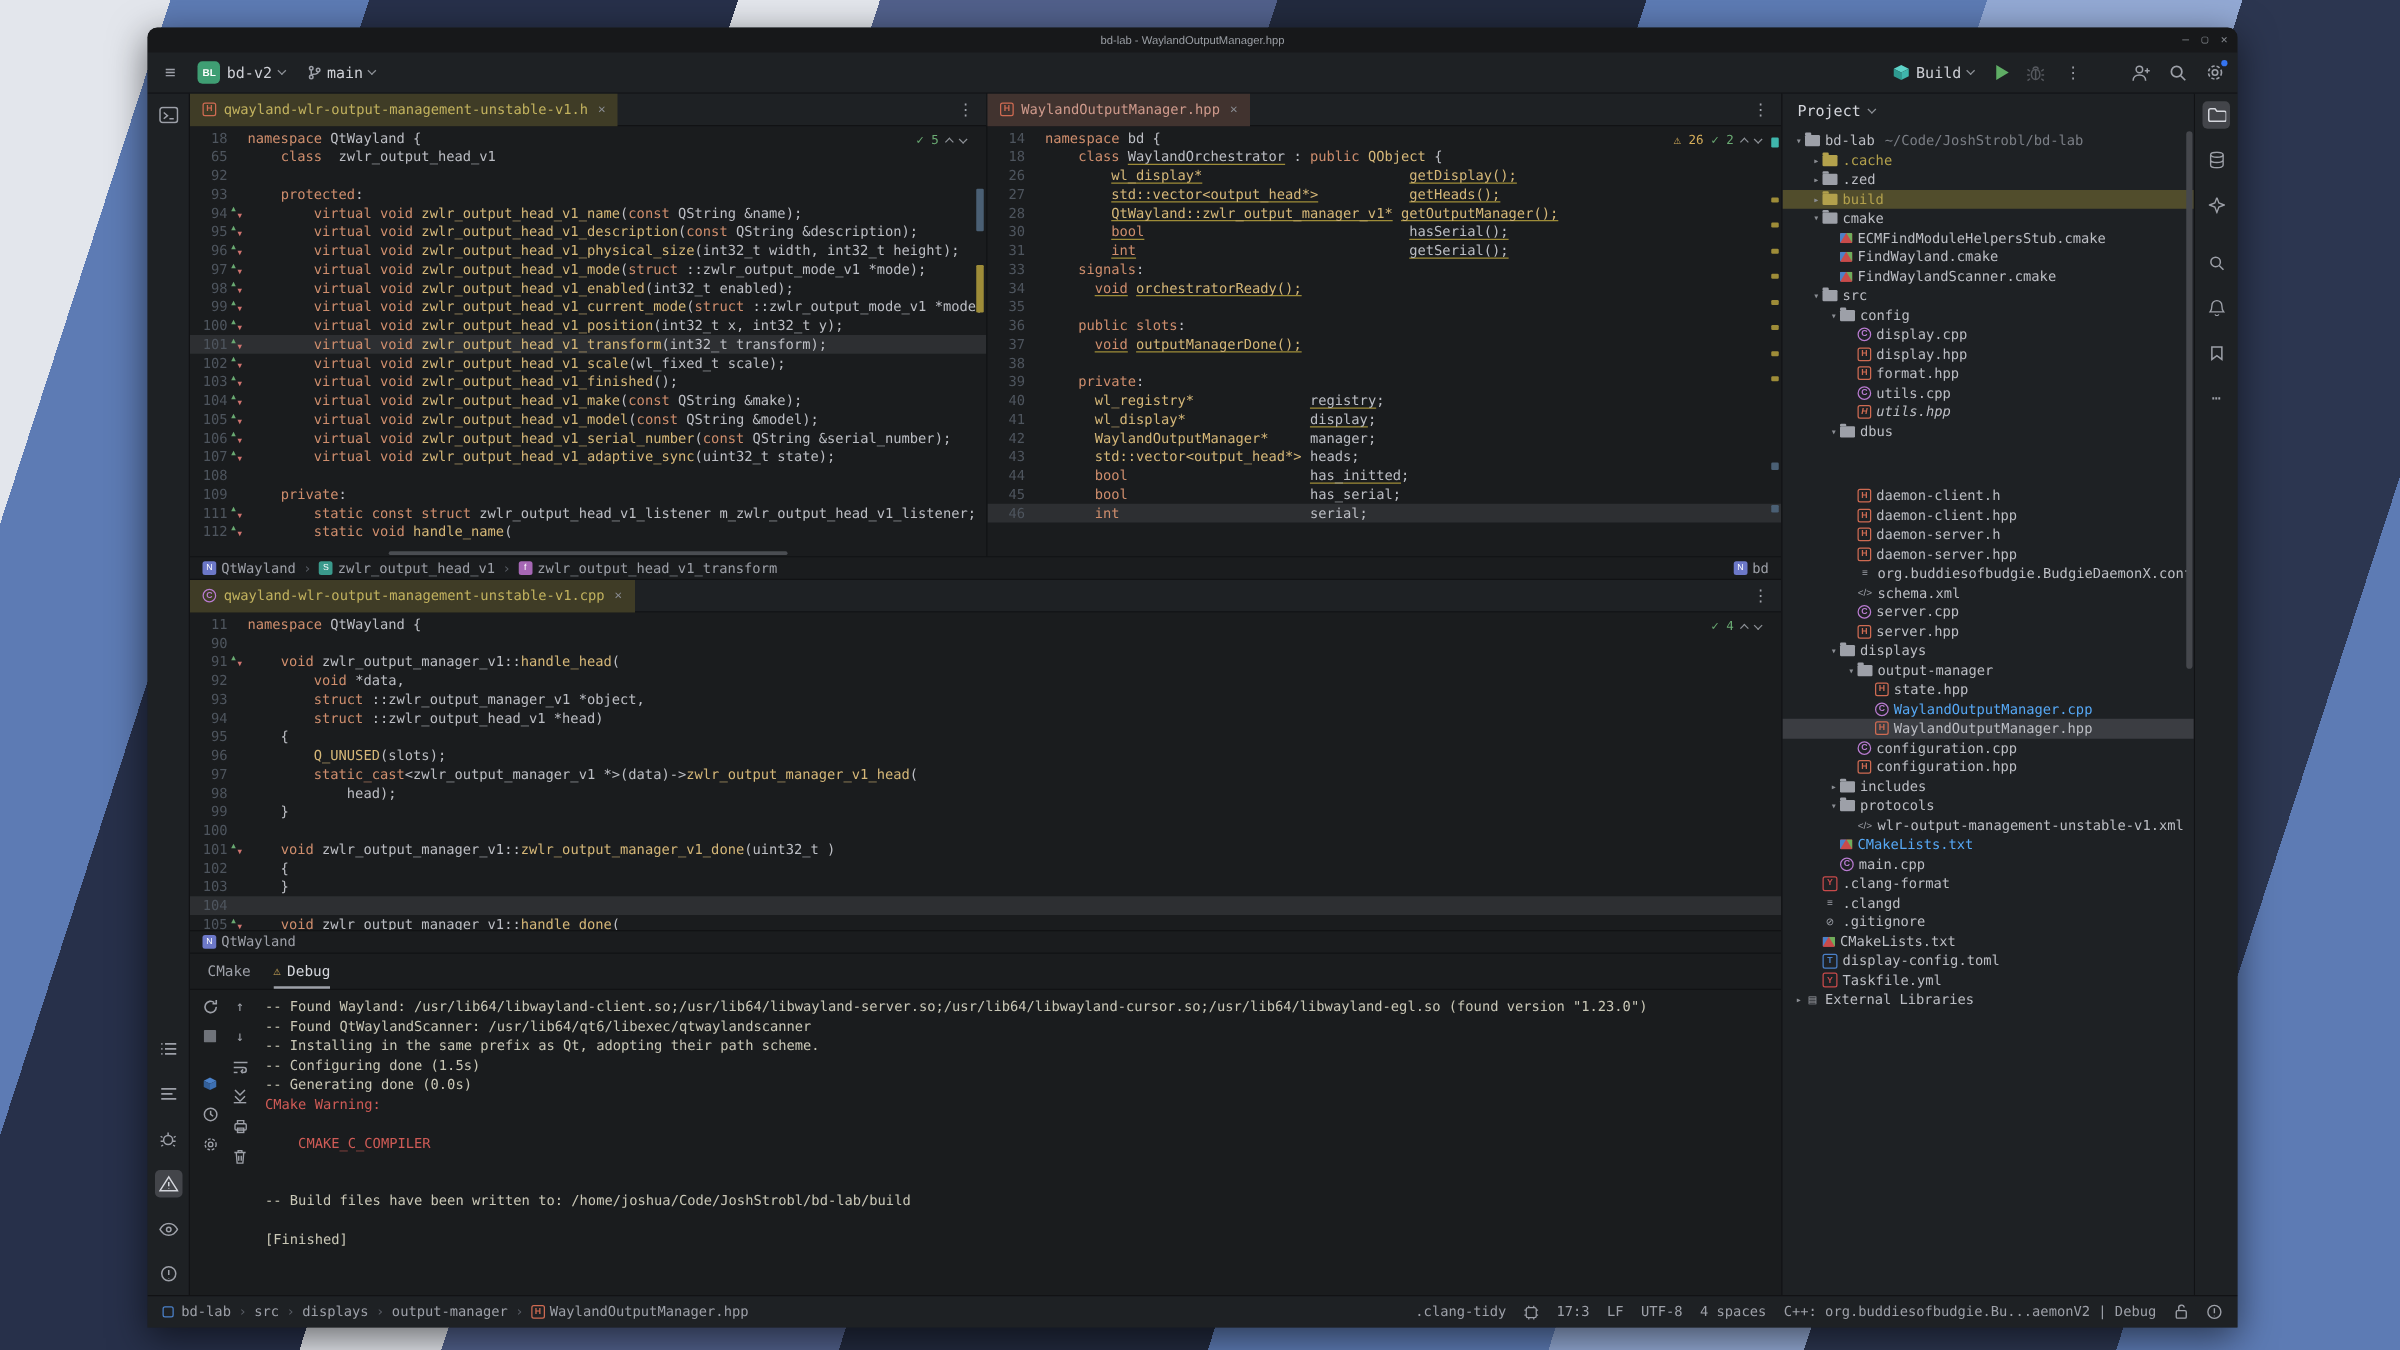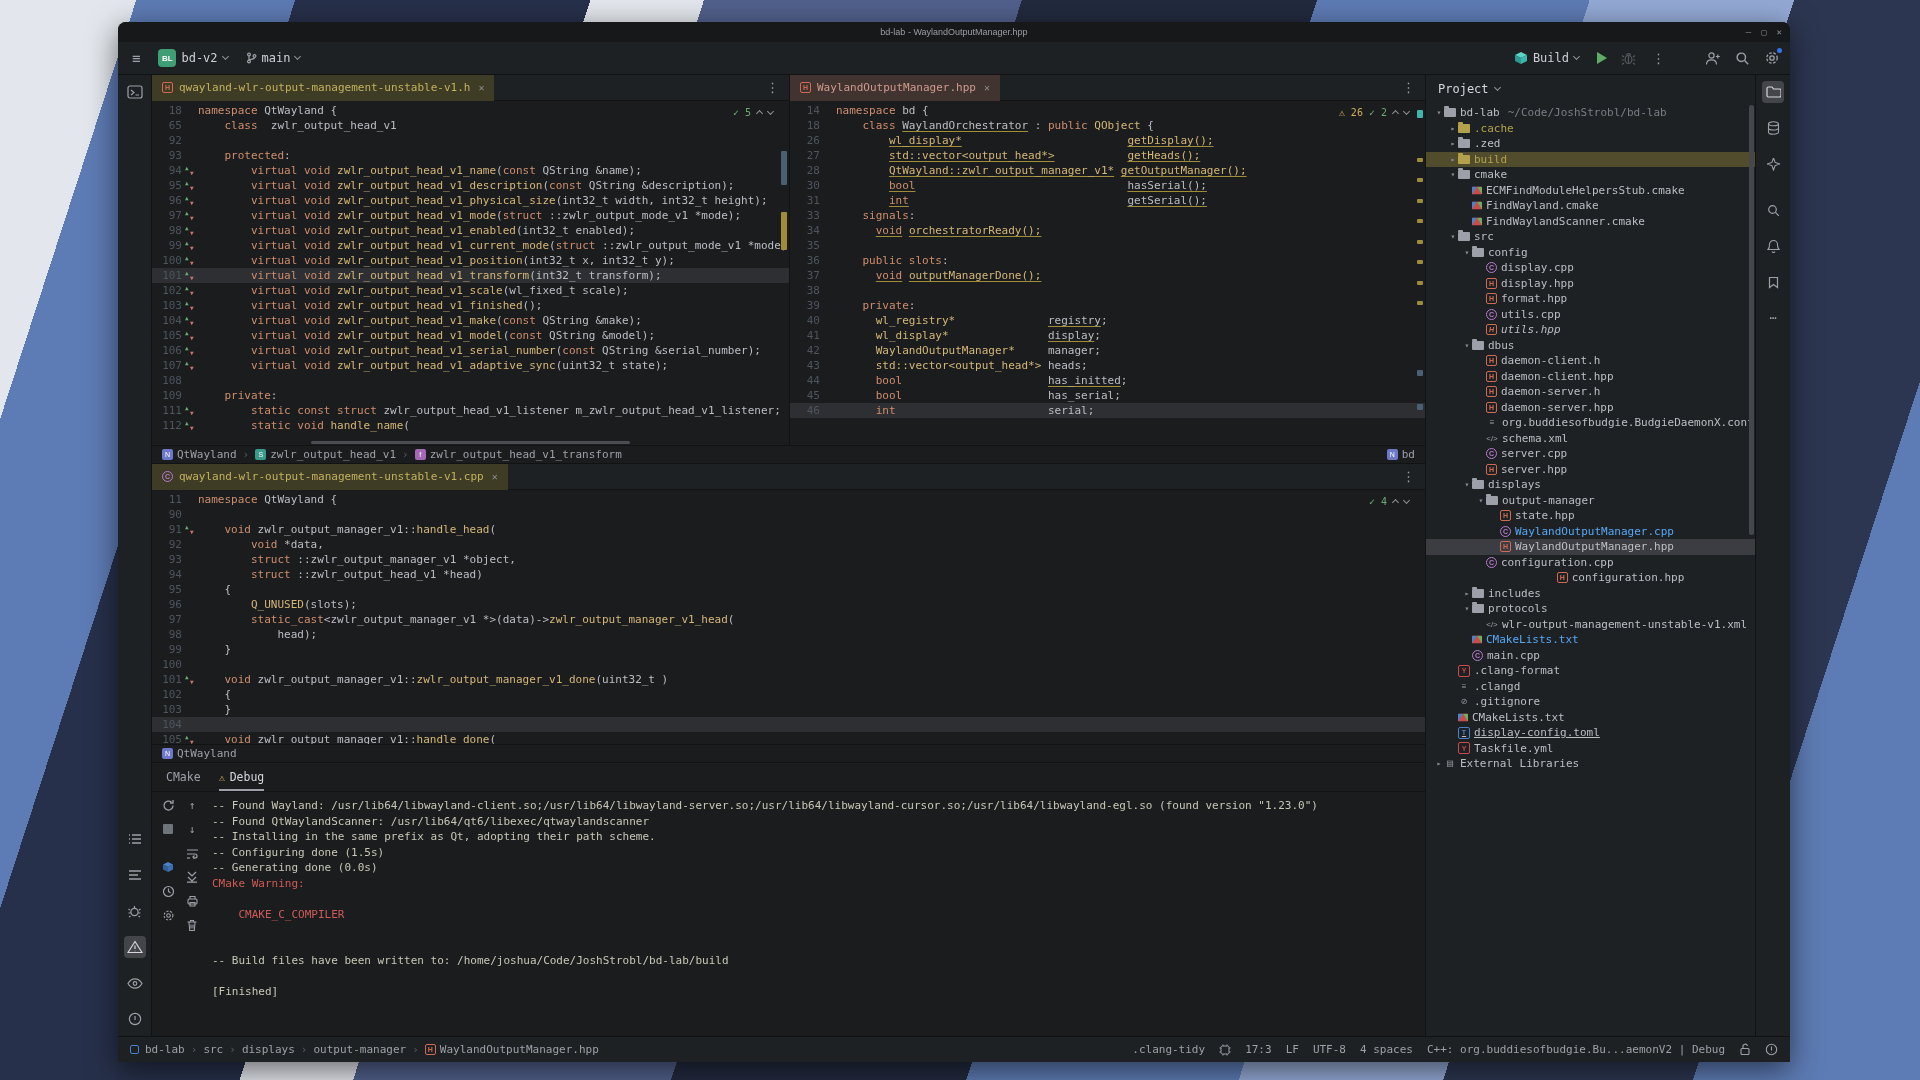--- a/index.html
+++ b/index.html
@@ -620,21 +620,21 @@
             <div class="trow" style="padding-left: 50px; font-style: italic;">
               <span class="arr"></span>
               <span class="ficon hpp">H</span>
               <span class="lbl">utils.hpp</span>
             </div>
             <div class="trow" style="padding-left: 36px;">
               <span class="arr">▾</span>
               <span class="fold"></span>
               <span class="lbl">dbus</span>
             </div>
-            <div class="trow" style="padding-left: 50px;">
+            <div class="trow" style="padding-left: 50px; margin-top: 36px;">
               <span class="arr"></span>
               <span class="ficon hpp">H</span>
               <span class="lbl">daemon-client.h</span>
             </div>
             <div class="trow" style="padding-left: 50px;">
               <span class="arr"></span>
               <span class="ficon hpp">H</span>
               <span class="lbl">daemon-client.hpp</span>
             </div>
             <div class="trow" style="padding-left: 50px;">
@@ -690,21 +690,21 @@
             <div class="trow row-sel" style="padding-left: 64px;">
               <span class="arr"></span>
               <span class="ficon hpp">H</span>
               <span class="lbl">WaylandOutputManager.hpp</span>
             </div>
             <div class="trow" style="padding-left: 50px;">
               <span class="arr"></span>
               <span class="ficon cpp">C</span>
               <span class="lbl">configuration.cpp</span>
             </div>
-            <div class="trow" style="padding-left: 50px; justify-content: center;">
+            <div class="trow" style="padding-left: 50px;">
               <span class="arr"></span>
               <span class="ficon hpp">H</span>
               <span class="lbl">configuration.hpp</span>
             </div>
             <div class="trow" style="padding-left: 36px;">
               <span class="arr">▸</span>
               <span class="fold"></span>
               <span class="lbl">includes</span>
             </div>
             <div class="trow" style="padding-left: 36px;">
@@ -740,21 +740,21 @@
             <div class="trow" style="padding-left: 22px;">
               <span class="arr"></span>
               <span class="gicon">⊘</span>
               <span class="lbl">.gitignore</span>
             </div>
             <div class="trow" style="padding-left: 22px;">
               <span class="arr"></span>
               <span class="tri"></span>
               <span class="lbl">CMakeLists.txt</span>
             </div>
-            <div class="trow" style="padding-left: 22px; text-decoration: underline;">
+            <div class="trow" style="padding-left: 22px;">
               <span class="arr"></span>
               <span class="gicon sq toml">T</span>
               <span class="lbl">display-config.toml</span>
             </div>
             <div class="trow" style="padding-left: 22px;">
               <span class="arr"></span>
               <span class="gicon sq yml">Y</span>
               <span class="lbl">Taskfile.yml</span>
             </div>
             <div class="trow" style="padding-left: 8px;">

